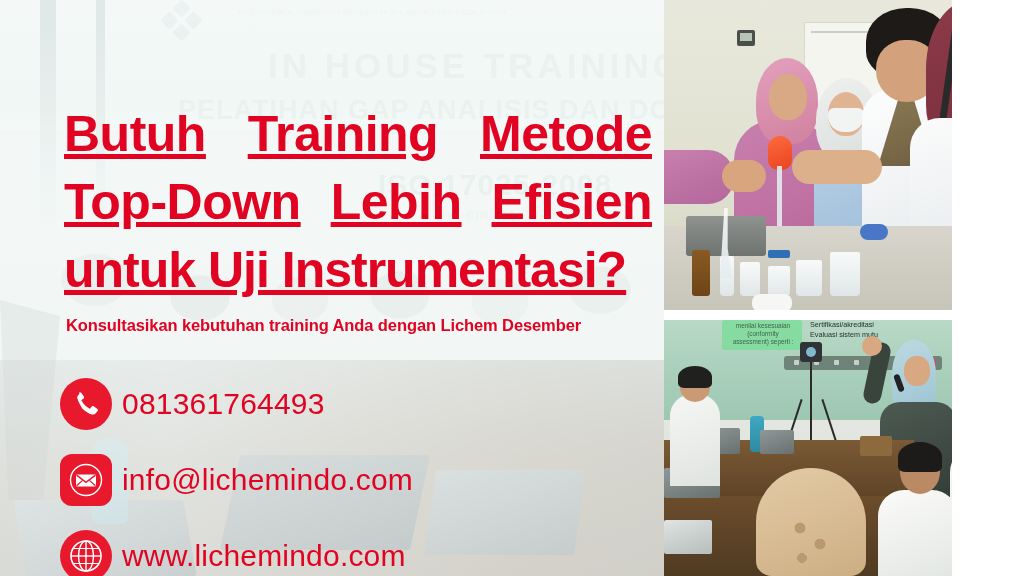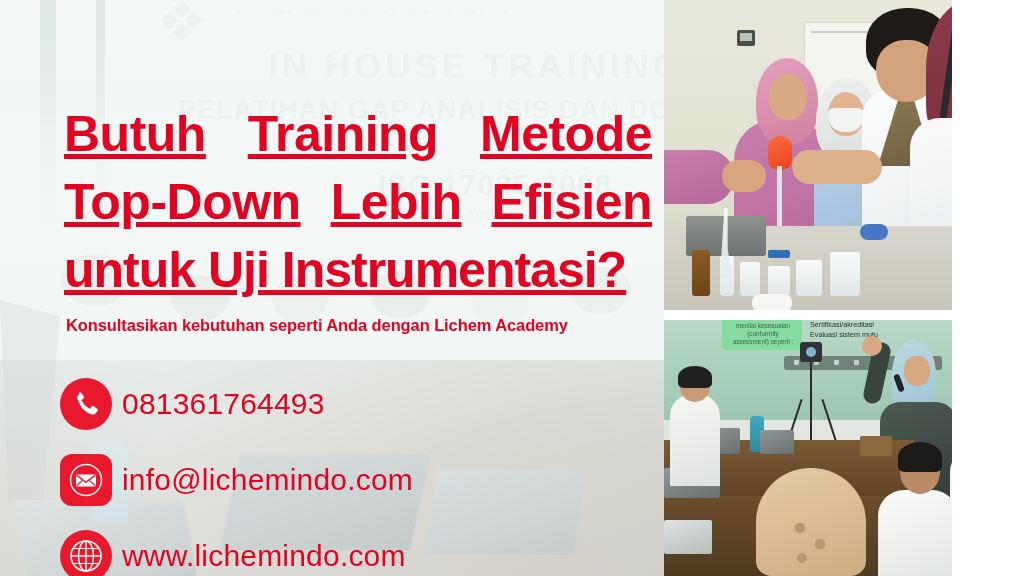--- a/index.html
+++ b/index.html
@@ -570,21 +570,21 @@
         <span>Metode</span>
       </div>
       <div class="hl-line">
         <span>Top-Down</span>
         <span>Lebih</span>
         <span>Efisien</span>
       </div>
       <div class="hl-line tight">untuk Uji Instrumentasi?</div>
     </div>
 
-    <div id="subtitle">Konsultasikan kebutuhan seperti Anda dengan Lichem Academy</div>
+    <div id="subtitle">Konsultasikan kebutuhan training Anda dengan Lichem Desember</div>
 
     <div id="contact-list">
 
       <div class="contact-row">
         <div class="contact-icon circle">
           <svg width="30" height="30" viewBox="0 0 24 24" aria-hidden="true">
             <path fill="#ffffff" d="M6.6 2.8c.5-.4 1.2-.3 1.6.2l2.1 2.9c.4.5.3 1.2-.2 1.6l-1.4 1c-.3.2-.4.6-.2.9.6 1.2 1.5 2.5 2.6 3.6 1.1 1.1 2.4 2 3.6 2.6.3.2.7.1.9-.2l1-1.4c.4-.5 1.1-.6 1.6-.2l2.9 2.1c.5.4.6 1.1.2 1.6l-1.5 1.9c-.7.9-1.9 1.3-3 1-2.6-.7-5.4-2.5-7.8-4.9C7.6 13 5.8 10.2 5.1 7.6c-.3-1.1.1-2.3 1-3l.5-.6z"></path>
           </svg>
         </div>
         <div class="contact-text">081361764493</div>

